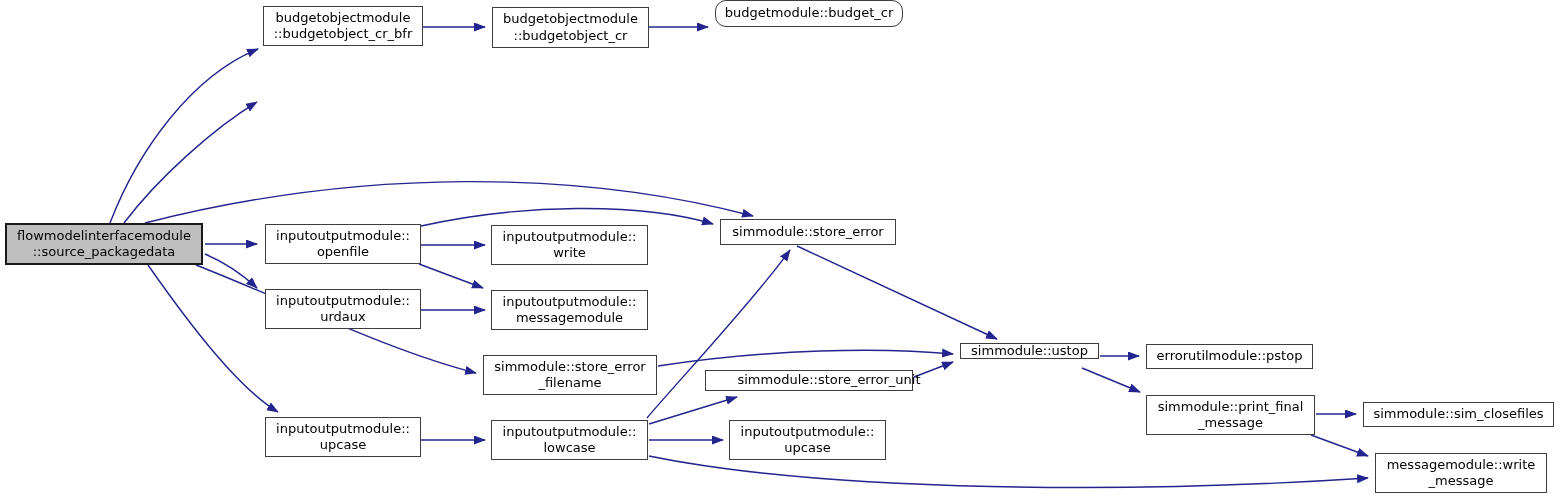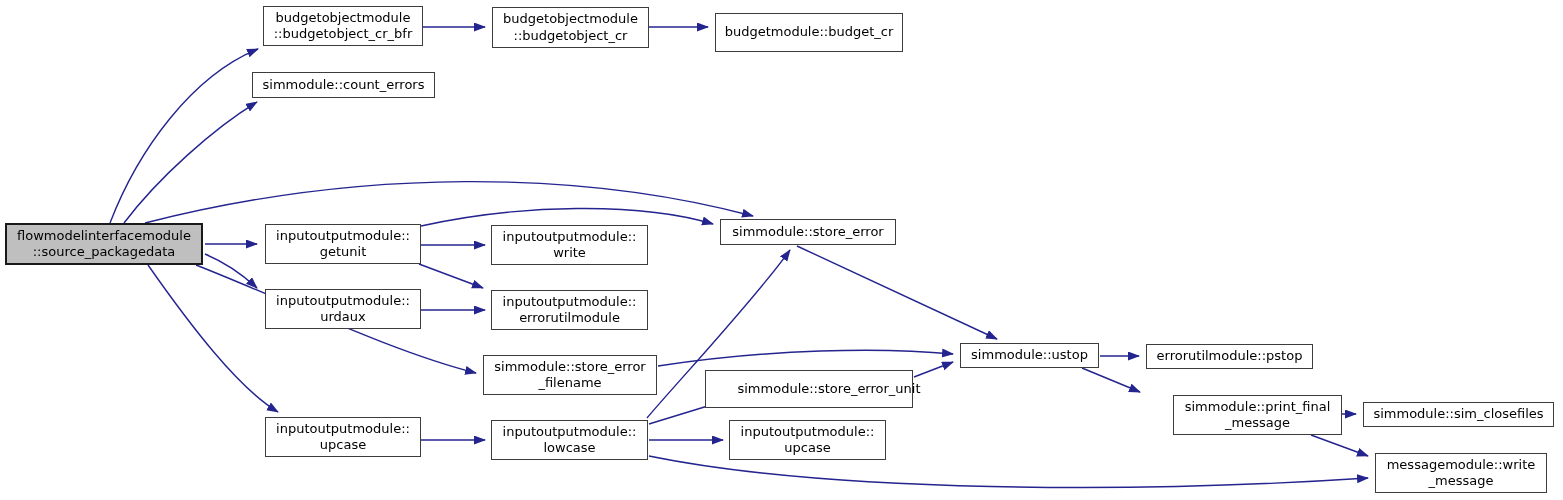--- a/index.html
+++ b/index.html
@@ -89,71 +89,68 @@
       <div class="line">::source_packagedata</div>
     </div>
     <div class="node" style="left: 263px; top: 6px; width: 160px; height: 40px;">
       <div class="line">budgetobjectmodule</div>
       <div class="line">::budgetobject_cr_bfr</div>
     </div>
     <div class="node" style="left: 492px; top: 7px; width: 157px; height: 41px;">
       <div class="line">budgetobjectmodule</div>
       <div class="line">::budgetobject_cr</div>
     </div>
-    <div class="node" style="left: 715px; top: 13px; width: 188px; height: 39px;">
+    <div class="node" style="left: 715px; top: 0; width: 188px; height: 27px; border-radius: 11px;">
       <div class="line">budgetmodule::budget_cr</div>
-    </div>
-    <div class="node" style="left: 252px; top: 72px; width: 183px; height: 26px;">
-      <div class="line">simmodule::count_errors</div>
     </div>
     <div class="node" style="left: 265px; top: 224px; width: 156px; height: 40px;">
       <div class="line">inputoutputmodule::</div>
-      <div class="line">getunit</div>
+      <div class="line">openfile</div>
     </div>
     <div class="node" style="left: 491px; top: 225px; width: 157px; height: 40px;">
       <div class="line">inputoutputmodule::</div>
       <div class="line">write</div>
     </div>
     <div class="node" style="left: 265px; top: 289px; width: 156px; height: 40px;">
       <div class="line">inputoutputmodule::</div>
       <div class="line">urdaux</div>
     </div>
     <div class="node" style="left: 491px; top: 290px; width: 157px; height: 40px;">
       <div class="line">inputoutputmodule::</div>
-      <div class="line">errorutilmodule</div>
+      <div class="line">messagemodule</div>
     </div>
     <div class="node" style="left: 720px; top: 219px; width: 176px; height: 26px;">
       <div class="line">simmodule::store_error</div>
     </div>
     <div class="node" style="left: 483px; top: 355px; width: 174px; height: 40px;">
       <div class="line">simmodule::store_error</div>
       <div class="line">_filename</div>
     </div>
     <div class="node" style="left: 265px; top: 417px; width: 156px; height: 40px;">
       <div class="line">inputoutputmodule::</div>
       <div class="line">upcase</div>
     </div>
     <div class="node" style="left: 491px; top: 420px; width: 157px; height: 40px;">
       <div class="line">inputoutputmodule::</div>
       <div class="line">lowcase</div>
     </div>
-    <div class="node" style="left: 705px; top: 370px; width: 208px; height: 38px; padding-left: 40px;">
+    <div class="node" style="left: 705px; top: 370px; width: 208px; height: 21px; padding-left: 40px;">
       <div class="line">simmodule::store_error_unit</div>
     </div>
     <div class="node" style="left: 729px; top: 420px; width: 157px; height: 40px;">
       <div class="line">inputoutputmodule::</div>
       <div class="line">upcase</div>
     </div>
-    <div class="node" style="left: 960px; top: 343px; width: 139px; height: 25px;">
+    <div class="node" style="left: 960px; top: 343px; width: 139px; height: 16px;">
       <div class="line">simmodule::ustop</div>
     </div>
     <div class="node" style="left: 1146px; top: 344px; width: 167px; height: 25px; text-align: right;">
       <div class="line">errorutilmodule::pstop</div>
     </div>
-    <div class="node" style="left: 1146px; top: 395px; width: 169px; height: 40px; margin-left: 27px;">
+    <div class="node" style="left: 1146px; top: 395px; width: 169px; height: 40px;">
       <div class="line">simmodule::print_final</div>
       <div class="line">_message</div>
     </div>
     <div class="node" style="left: 1363px; top: 402px; width: 191px; height: 25px;">
       <div class="line">simmodule::sim_closefiles</div>
     </div>
     <div class="node" style="left: 1375px; top: 453px; width: 172px; height: 40px;">
       <div class="line">messagemodule::write</div>
       <div class="line">_message</div>
     </div>

